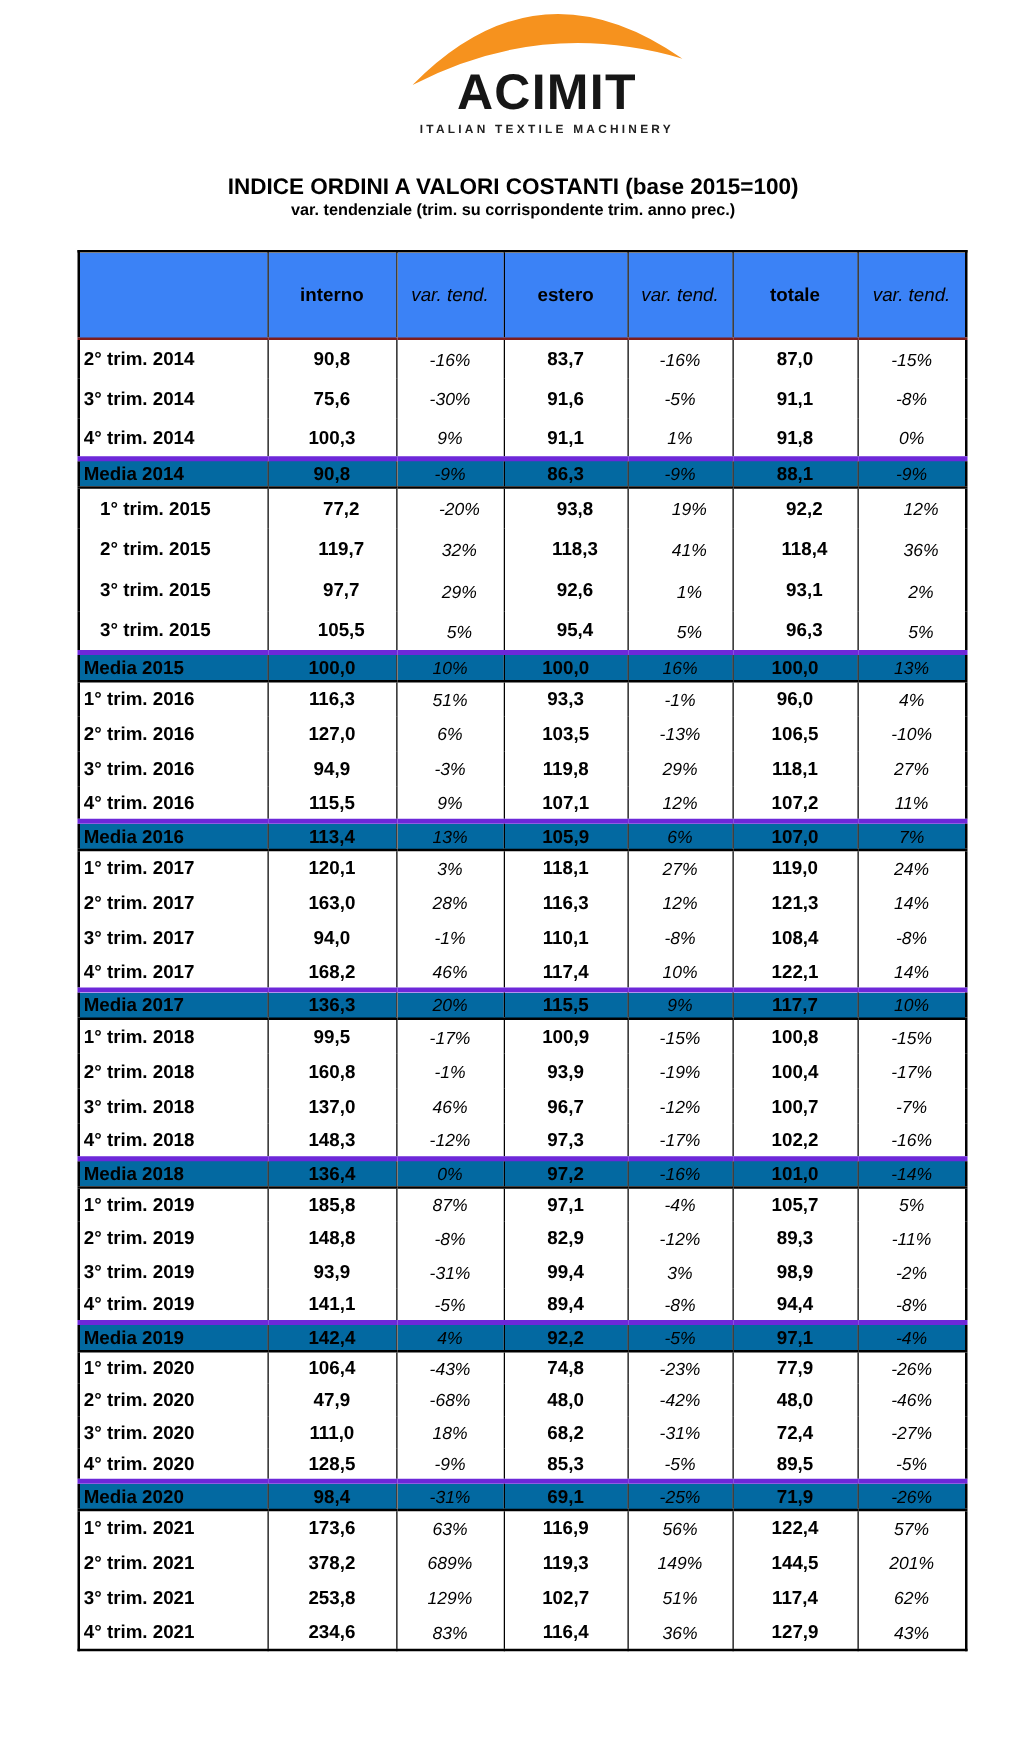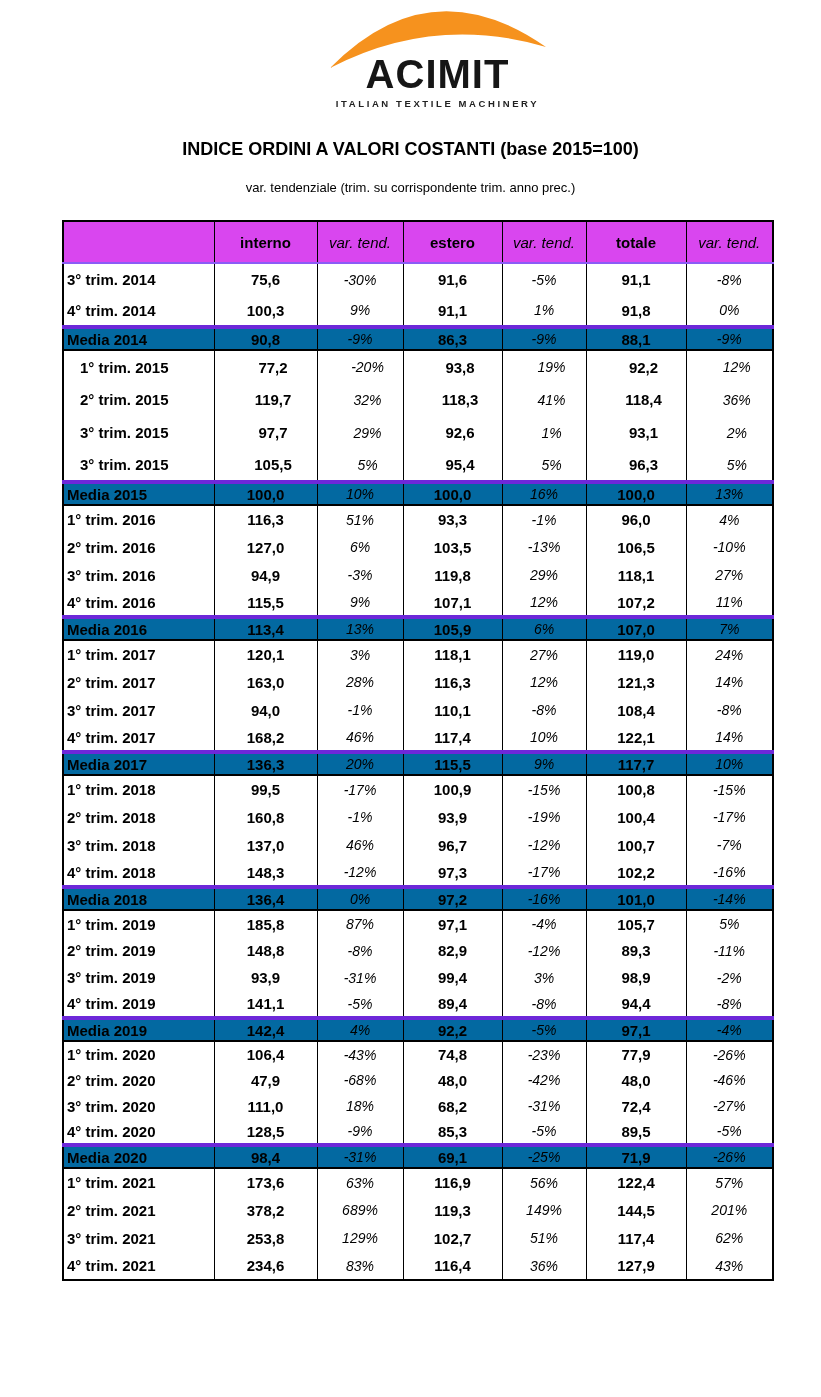--- a/index.html
+++ b/index.html
@@ -28,41 +28,41 @@
   .logo-tagline {
     font-size: 9.5px;
     font-weight: bold;
     letter-spacing: 2.6px;
     margin-top: 4px;
     white-space: nowrap;
     color: #222;
   }
   .title-block { margin-top: 30px; text-align: center; }
   .title { font-size: 18px; font-weight: bold; }
-  .subtitle { font-size: 13px; font-weight: normal; margin-top: 20px; }
+  .subtitle { font-size: 13px; font-weight: bold; margin-top: 0; }
 
   table.data-table {
     margin: 25px 0 0 62px;
     width: 710px;
     border-collapse: collapse;
     border: 2px solid #000;
     table-layout: fixed;
   }
   th, td {
     border-left: 1px solid #000;
     border-right: 1px solid #000;
     overflow: hidden;
     white-space: nowrap;
   }
   thead th {
-    height: 42px;
-    border-bottom: 2px solid #8b5cf6;
+    height: 70px;
+    border-bottom: 2px solid #7f1d1d;
     font-size: 15px;
     text-align: center;
-    background: #d946ef;
+    background: #3b82f6;
   }
   th.value-head { font-weight: bold; }
   th.var-head { font-weight: normal; font-style: italic; }
   td.label  { font-weight: bold; text-align: left; padding-left: 3px; font-size: 15px; }
   td.value  { font-weight: bold; text-align: center; font-size: 15px; }
   td.pct    { font-style: italic; text-align: center; font-size: 14px; }
   tr.h32 td { height: 32px; }
   tr.h33 td { height: 33px; padding-left: 16px; }
   tr.h28 td { height: 28px; }
   tr.h27 td { height: 27px; }
@@ -106,20 +106,29 @@
       <th class="value-head">interno</th>
       <th class="var-head">var. tend.</th>
       <th class="value-head">estero</th>
       <th class="var-head">var. tend.</th>
       <th class="value-head">totale</th>
       <th class="var-head">var. tend.</th>
     </tr>
   </thead>
   <tbody id="table-body">
       <tr class="quarter h32">
+        <td class="label">2° trim. 2014</td>
+        <td class="value">90,8</td>
+        <td class="pct">-16%</td>
+        <td class="value">83,7</td>
+        <td class="pct">-16%</td>
+        <td class="value">87,0</td>
+        <td class="pct">-15%</td>
+      </tr>
+      <tr class="quarter h32">
         <td class="label">3° trim. 2014</td>
         <td class="value">75,6</td>
         <td class="pct">-30%</td>
         <td class="value">91,6</td>
         <td class="pct">-5%</td>
         <td class="value">91,1</td>
         <td class="pct">-8%</td>
       </tr>
       <tr class="quarter h32">
         <td class="label">4° trim. 2014</td>

